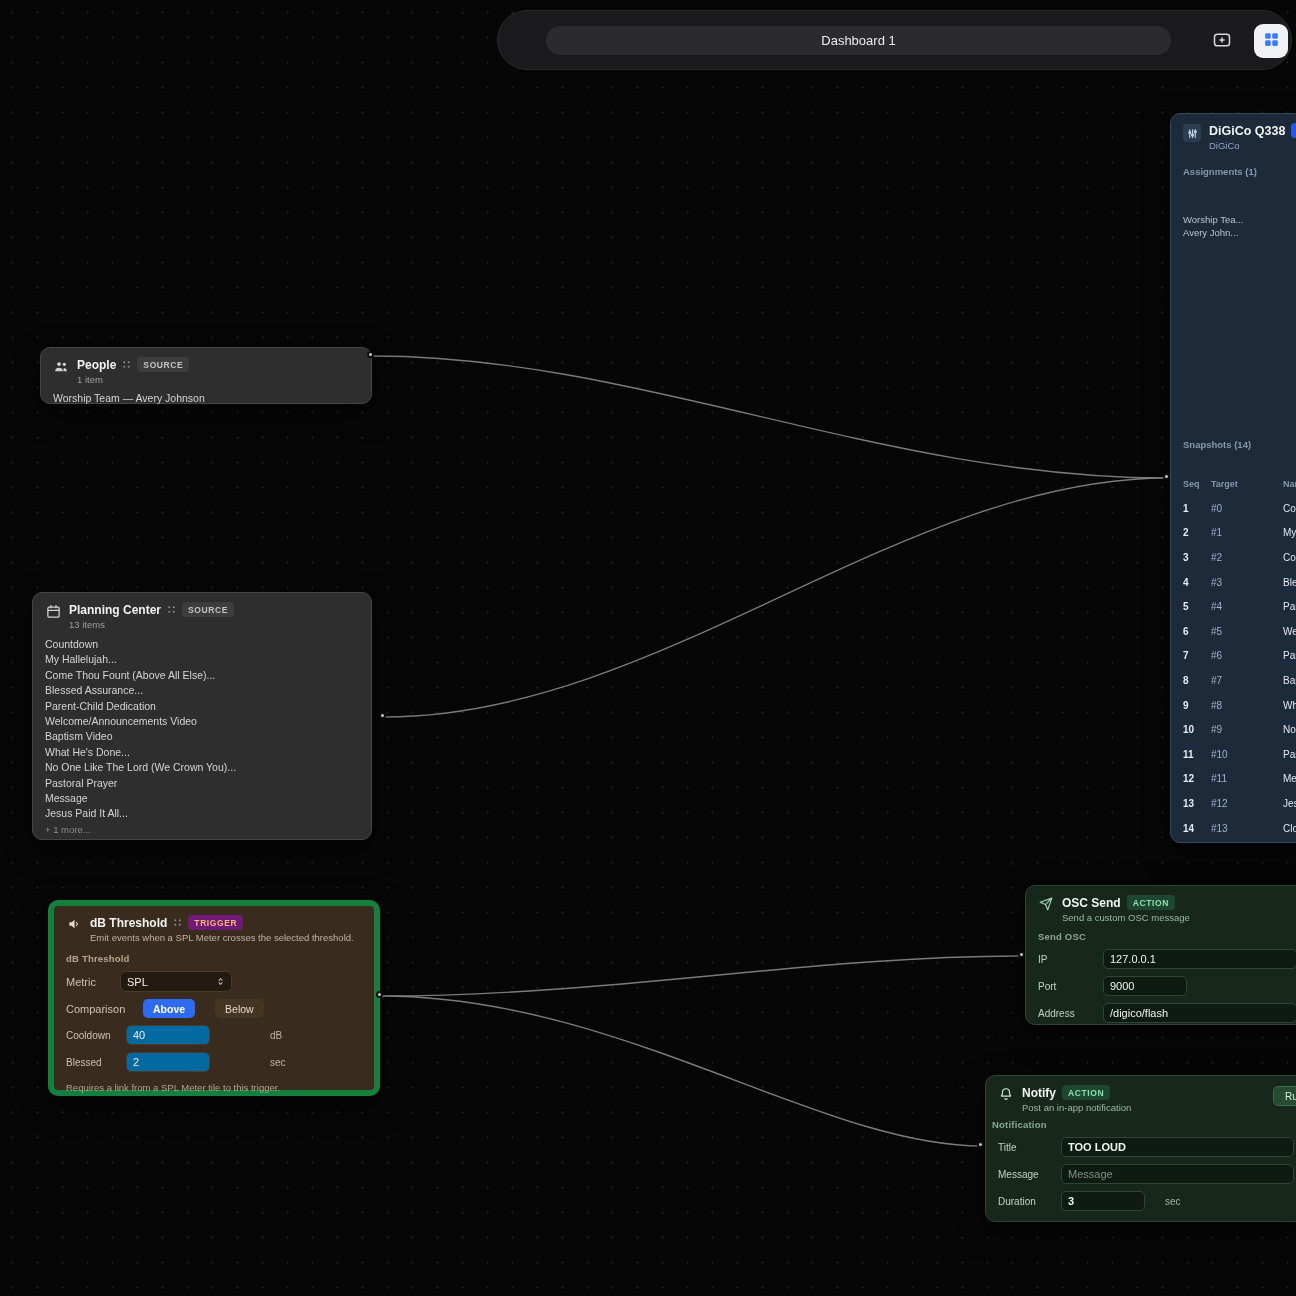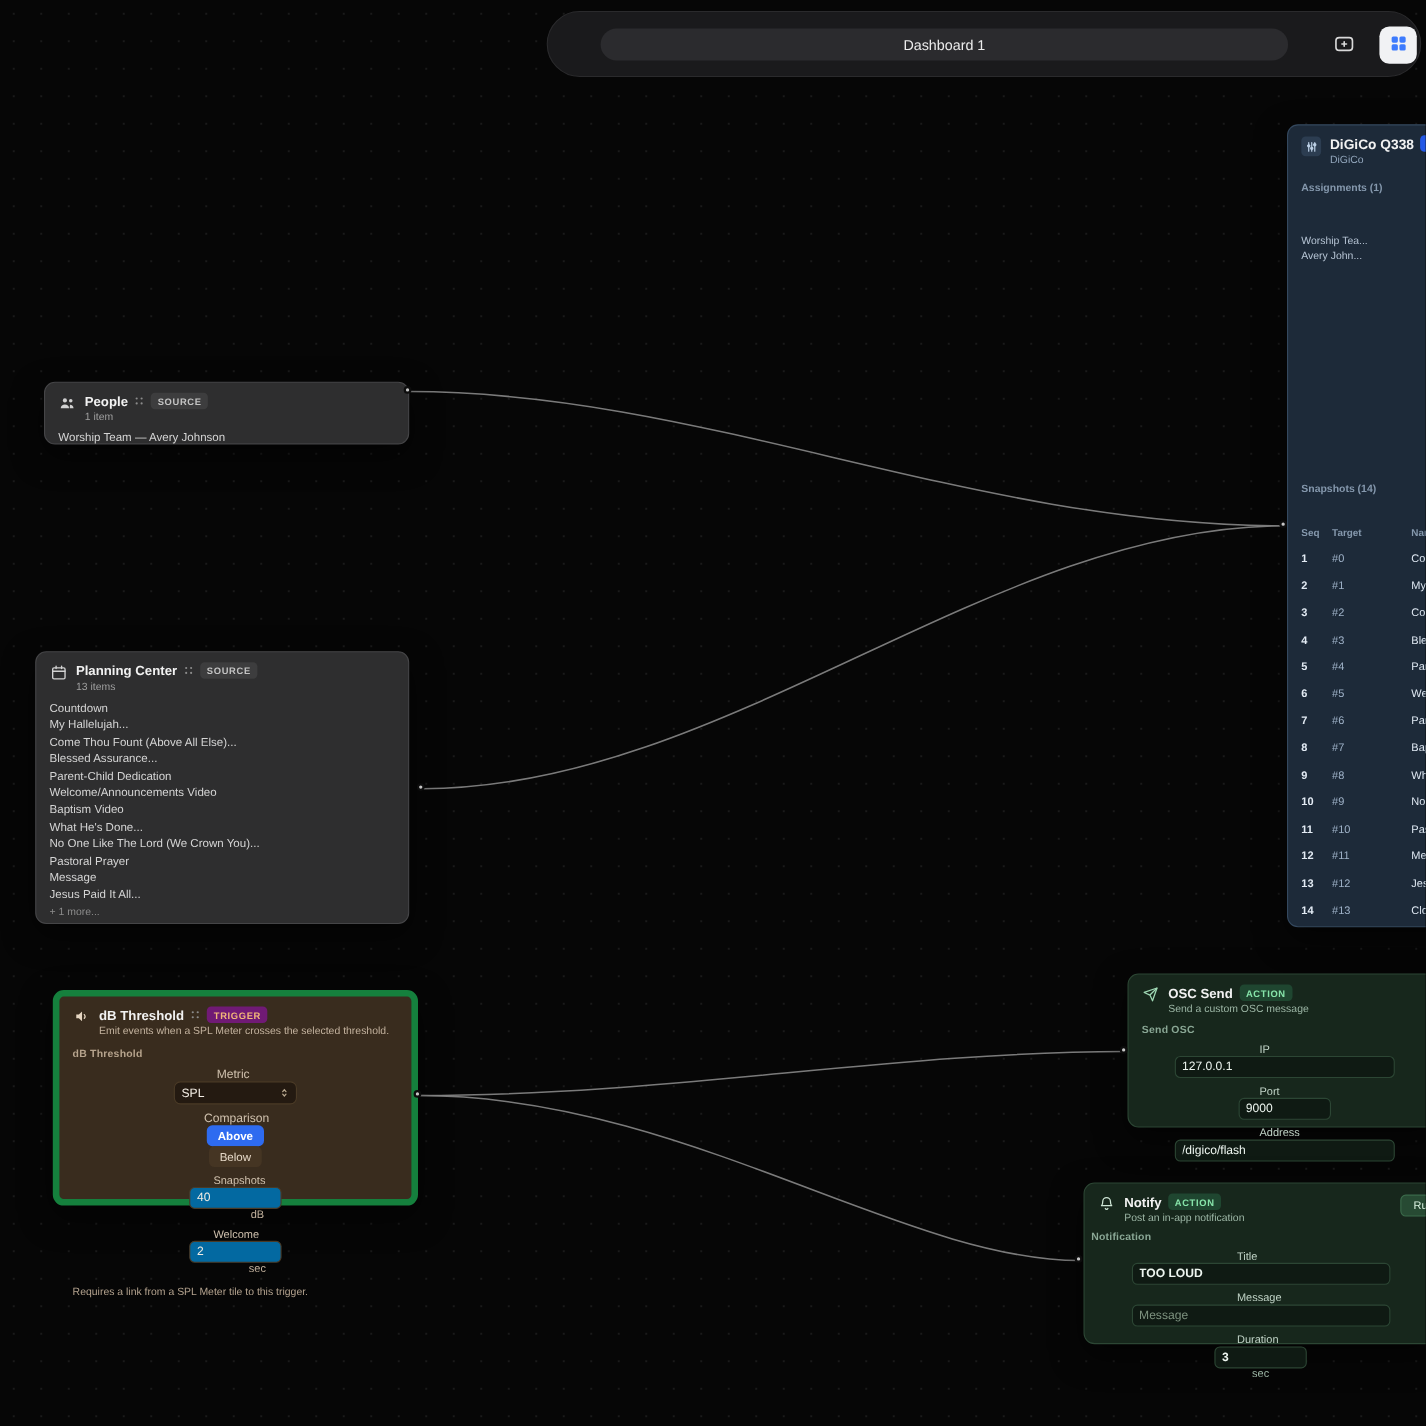--- a/index.html
+++ b/index.html
@@ -62,21 +62,21 @@
   .pc-more { font-size:9.5px; color:#8c8c8c; line-height:15.4px; }
   .ppl-body { padding:6px 12px 0 12px; }
   .pc-body { padding:7px 12px 0 12px; }
 
   
   .sect { font-size:9.5px; font-weight:600; letter-spacing:0.2px; }
   .node-brown .sect { color:#b7a48d; }
   .node-green .sect { color:#8aa795; }
 
   
-  .frow { display:flex; align-items:center; gap:0; margin:7px 12px 0 12px;flex-direction:column; }
+  .frow { display:flex; align-items:center; gap:20px; margin:7px 12px 0 12px; }
   .flabel { font-size:10px; color:#cfc0ad; flex:none; }
   .node-green .flabel { color:#c0d3c6; }
   .tf { background:#0369a1; border:1px solid #4a3a26; border-radius:5px; height:20px;
     color:#f3ede4; font-size:11px; padding:0 6px; font-family:inherit; outline:none; }
   .node-green .tf { background:#0f1a13; border:1px solid #2c4634; color:#eef6f0; }
   .node-green .tf::placeholder { color:#7d927f; }
   .tf.w-big { width:200px; }
   .tf.w-mid { width:235px; }
   .tf.w-sm { width:84px; }
   .unit { font-size:10px; color:#c3b29e; }
@@ -359,27 +359,27 @@
     </div>
   </div>
 
   <div class="frow">
     <span class="flabel" style="font-size:11px; width:57px;">Comparison</span>
     <button class="seg on">Above</button>
     <button class="seg">Below</button>
   </div>
 
   <div class="frow">
-    <span class="flabel" style="width:40px;">Snapshots</span>
+    <span class="flabel" style="width:40px;">Cooldown</span>
     <input class="tf w-sm" value="40" style="">
     <span class="unit" style="margin-left:40px;">dB</span>
   </div>
 
   <div class="frow">
-    <span class="flabel" style="width:40px;">Welcome</span>
+    <span class="flabel" style="width:40px;">Blessed</span>
     <input class="tf w-sm" value="2" style="">
     <span class="unit" style="margin-left:40px;">sec</span>
   </div>
 
   <div class="foot">Requires a link from a SPL Meter tile to this trigger.</div>
 </div>
 
 <div class="node node-green" style="left:1025px; top:885px; width:285px; height:140px;">
   <div class="nh">
     <span class="nicon" style="color:#9fd8b4;">

